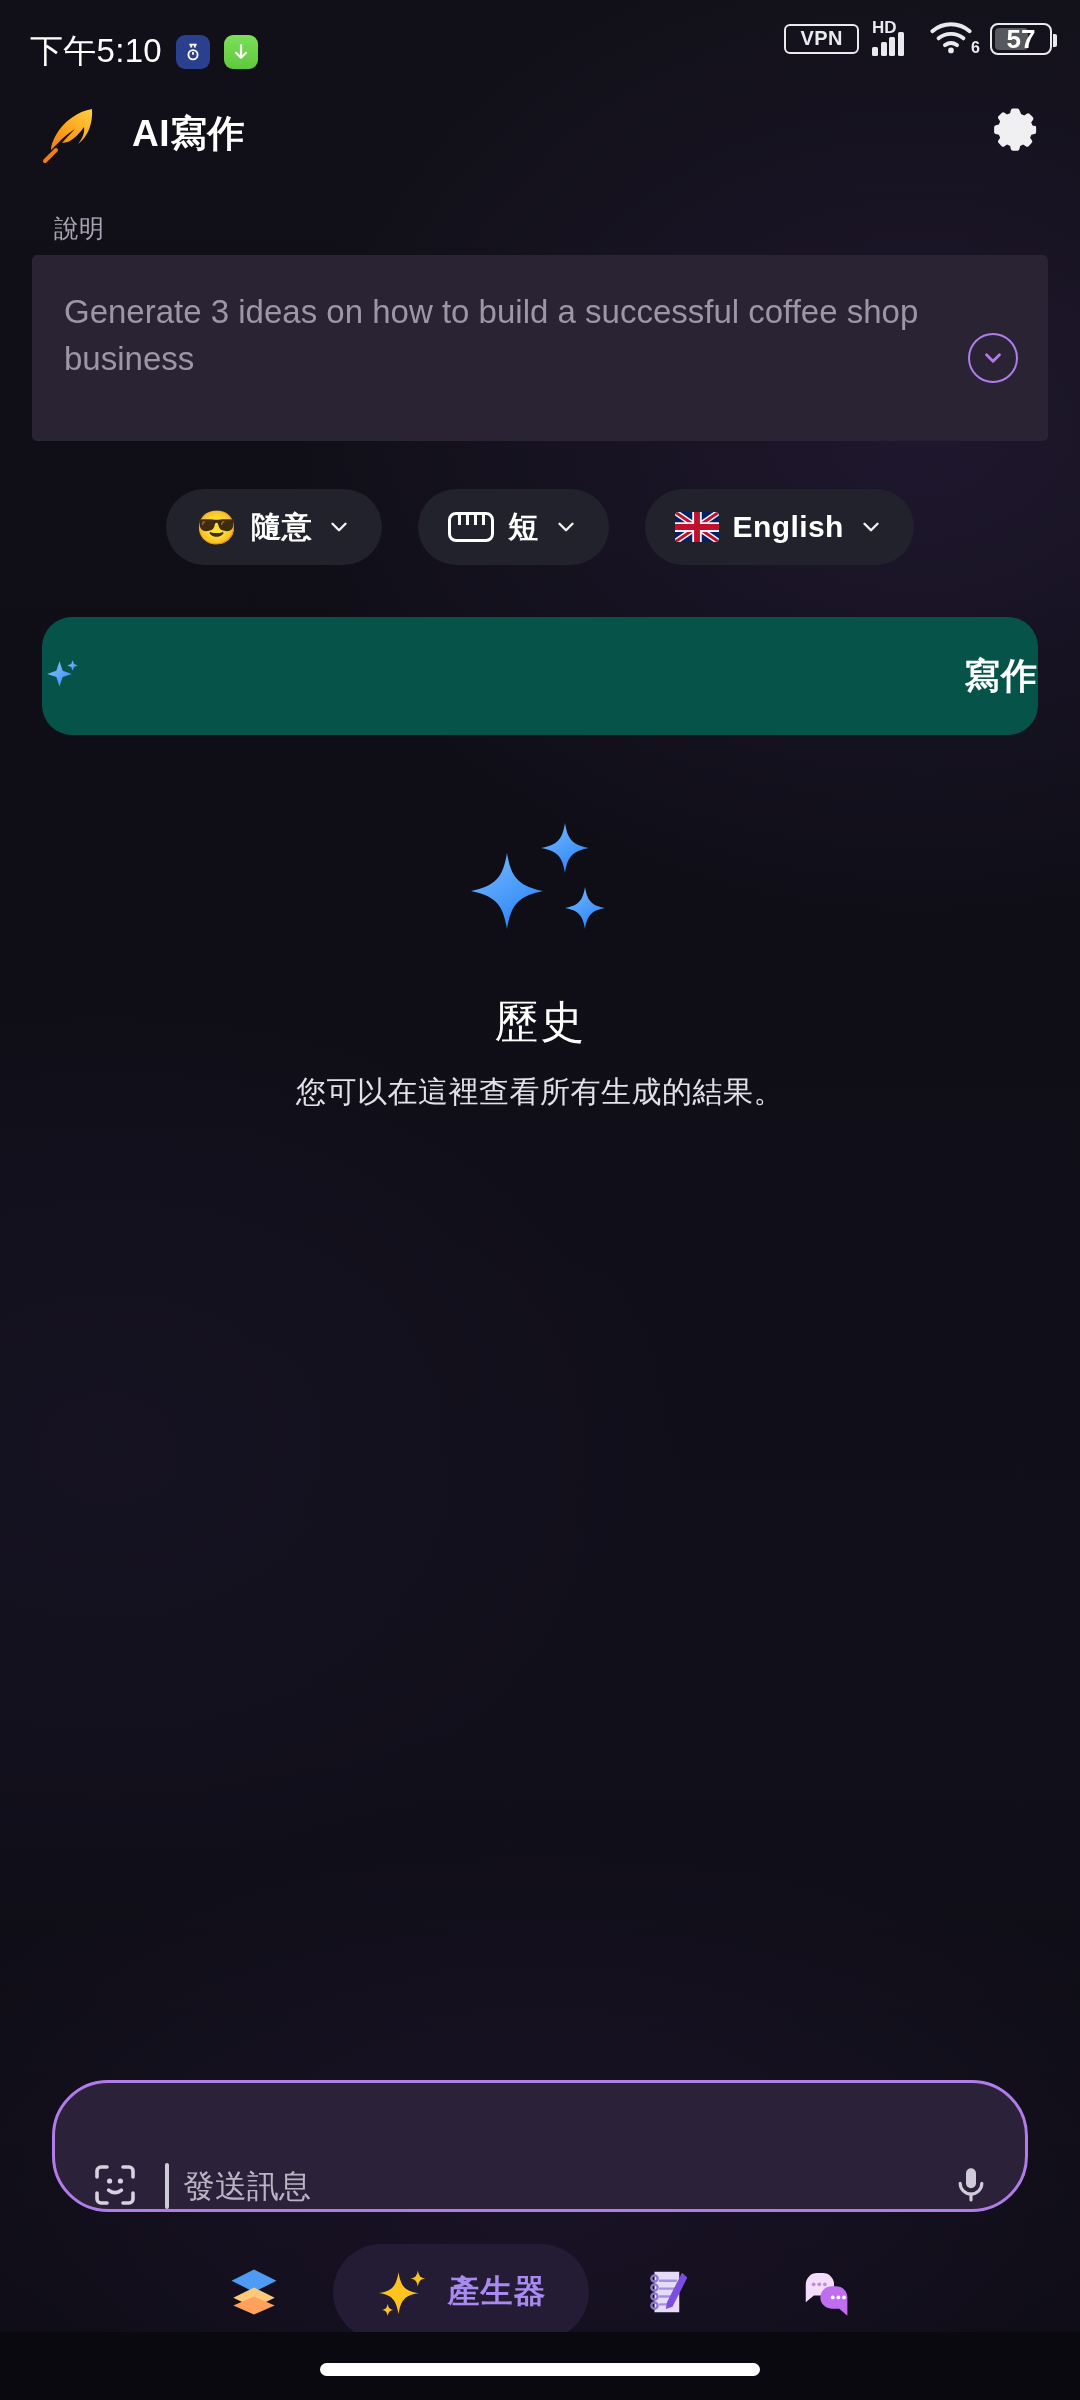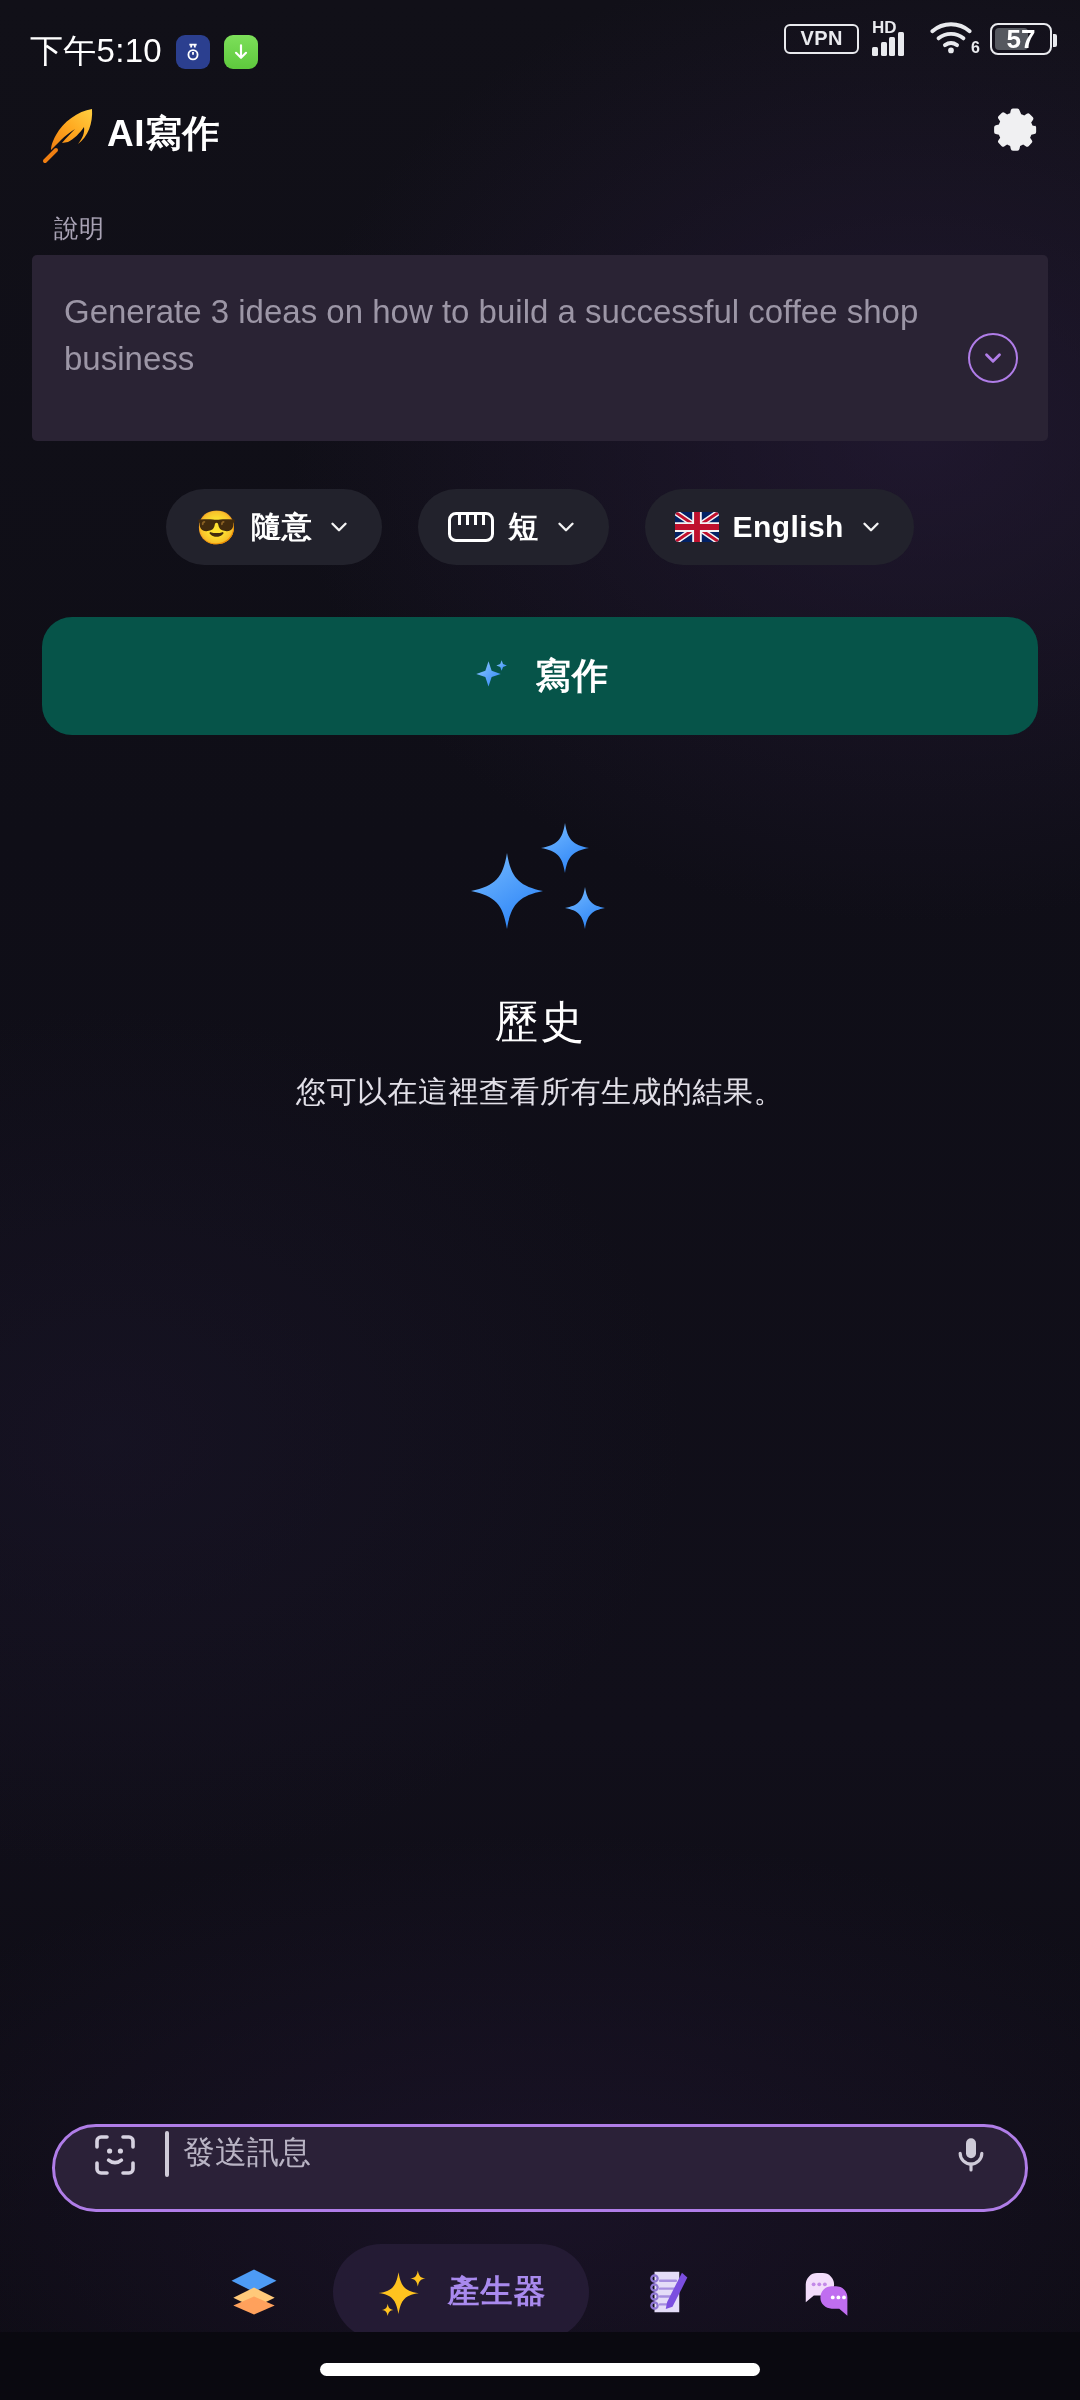--- a/index.html
+++ b/index.html
@@ -45,21 +45,21 @@
   .wifi svg { position:absolute; top:0; left:0; }
   .wifi .w6 { position:absolute; right:-3px; bottom:-1px; font-size:16px; font-weight:700; color:#e9eaee; }
   .batt { position:relative; width:62px; height:32px; border:2.5px solid #e9eaee; border-radius:8px; display:flex; align-items:center; justify-content:center; }
   .batt:after { content:""; position:absolute; right:-7px; top:9px; width:4px; height:13px; background:#e9eaee; border-radius:0 2px 2px 0; }
   .batt .fill { position:absolute; left:3px; top:3px; bottom:3px; width:33px; background:#55585f; border-radius:4px; }
   .batt span { position:relative; font-size:26px; font-weight:600; color:#fff; }
 
   
   .appbar { height:112px; display:flex; align-items:center; padding:0 38px 0 40px; }
   .feather { width:64px; height:64px; flex:none; }
-  .app-title { font-size:37px; font-weight:700; margin-left:3px; letter-spacing:.5px; }
+  .app-title { font-size:37px; font-weight:700; margin-left:28px; letter-spacing:.5px; }
   .spacer { flex:1; }
   .gear { width:52px; height:52px; }
 
   
   .desc-wrap { padding:0 32px; }
   .desc-label { font-size:25px; color:#a9a3b5; margin:22px 0 10px 22px; }
   .desc-card {
     background:#2a2334; border-radius:5px;
     padding:34px 30px 36px 32px;
     display:flex; align-items:flex-start;
@@ -89,36 +89,36 @@
     background:#012169; position:relative; display:block;
   }
   .flag:before, .flag:after { content:""; position:absolute; left:50%; top:50%; }
   .ruler { width:46px; height:30px; border:3px solid #fff; border-radius:8px; position:relative; }
   .ruler i { position:absolute; top:0; width:3px; height:10px; background:#fff; }
 
   
   .write-btn {
     margin:52px 42px 0; height:118px; border-radius:30px;
     background:#065449;
-    display:flex; align-items:center; justify-content:center; gap:22px;
+    display:flex; align-items:center; justify-content:space-between; gap:22px;
   }
   .write-btn .lbl { font-size:36px; font-weight:700; color:#fff; letter-spacing:1px; }
 
   
   .empty { margin-top:82px; text-align:center; }
   .empty .stars { display:block; margin:0 auto; }
   .empty h2 { font-size:44px; font-weight:400; margin-top:36px; letter-spacing:1.5px; }
   .empty p { font-size:30px; color:#e2e0e8; margin-top:20px; letter-spacing:.5px; }
 
   
   .input-bar {
     position:absolute; left:52px; right:52px; bottom:188px;
-    height:88px; border-radius:56px;
+    height:132px; border-radius:56px;
     background:#2b2138; border:3px solid #b07de8;
-    display:flex; align-items:flex-start; padding:4px 34px 0 36px; gap:26px;
+    display:flex; align-items:flex-end; padding:4px 34px 0 36px; gap:26px;
   }
   .scan-icon { width:48px; height:48px; flex:none; }
   .caret { width:4px; height:46px; background:#cfcbd8; border-radius:2px; flex:none; }
   .input-ph { flex:1; font-size:32px; color:#b9b4c4; margin-left:-12px; }
   .mic { width:40px; height:48px; flex:none; }
 
   
   .navbar {
     position:absolute; left:0; right:0; bottom:56px; height:104px;
     display:flex; align-items:center; justify-content:center; gap:0;

